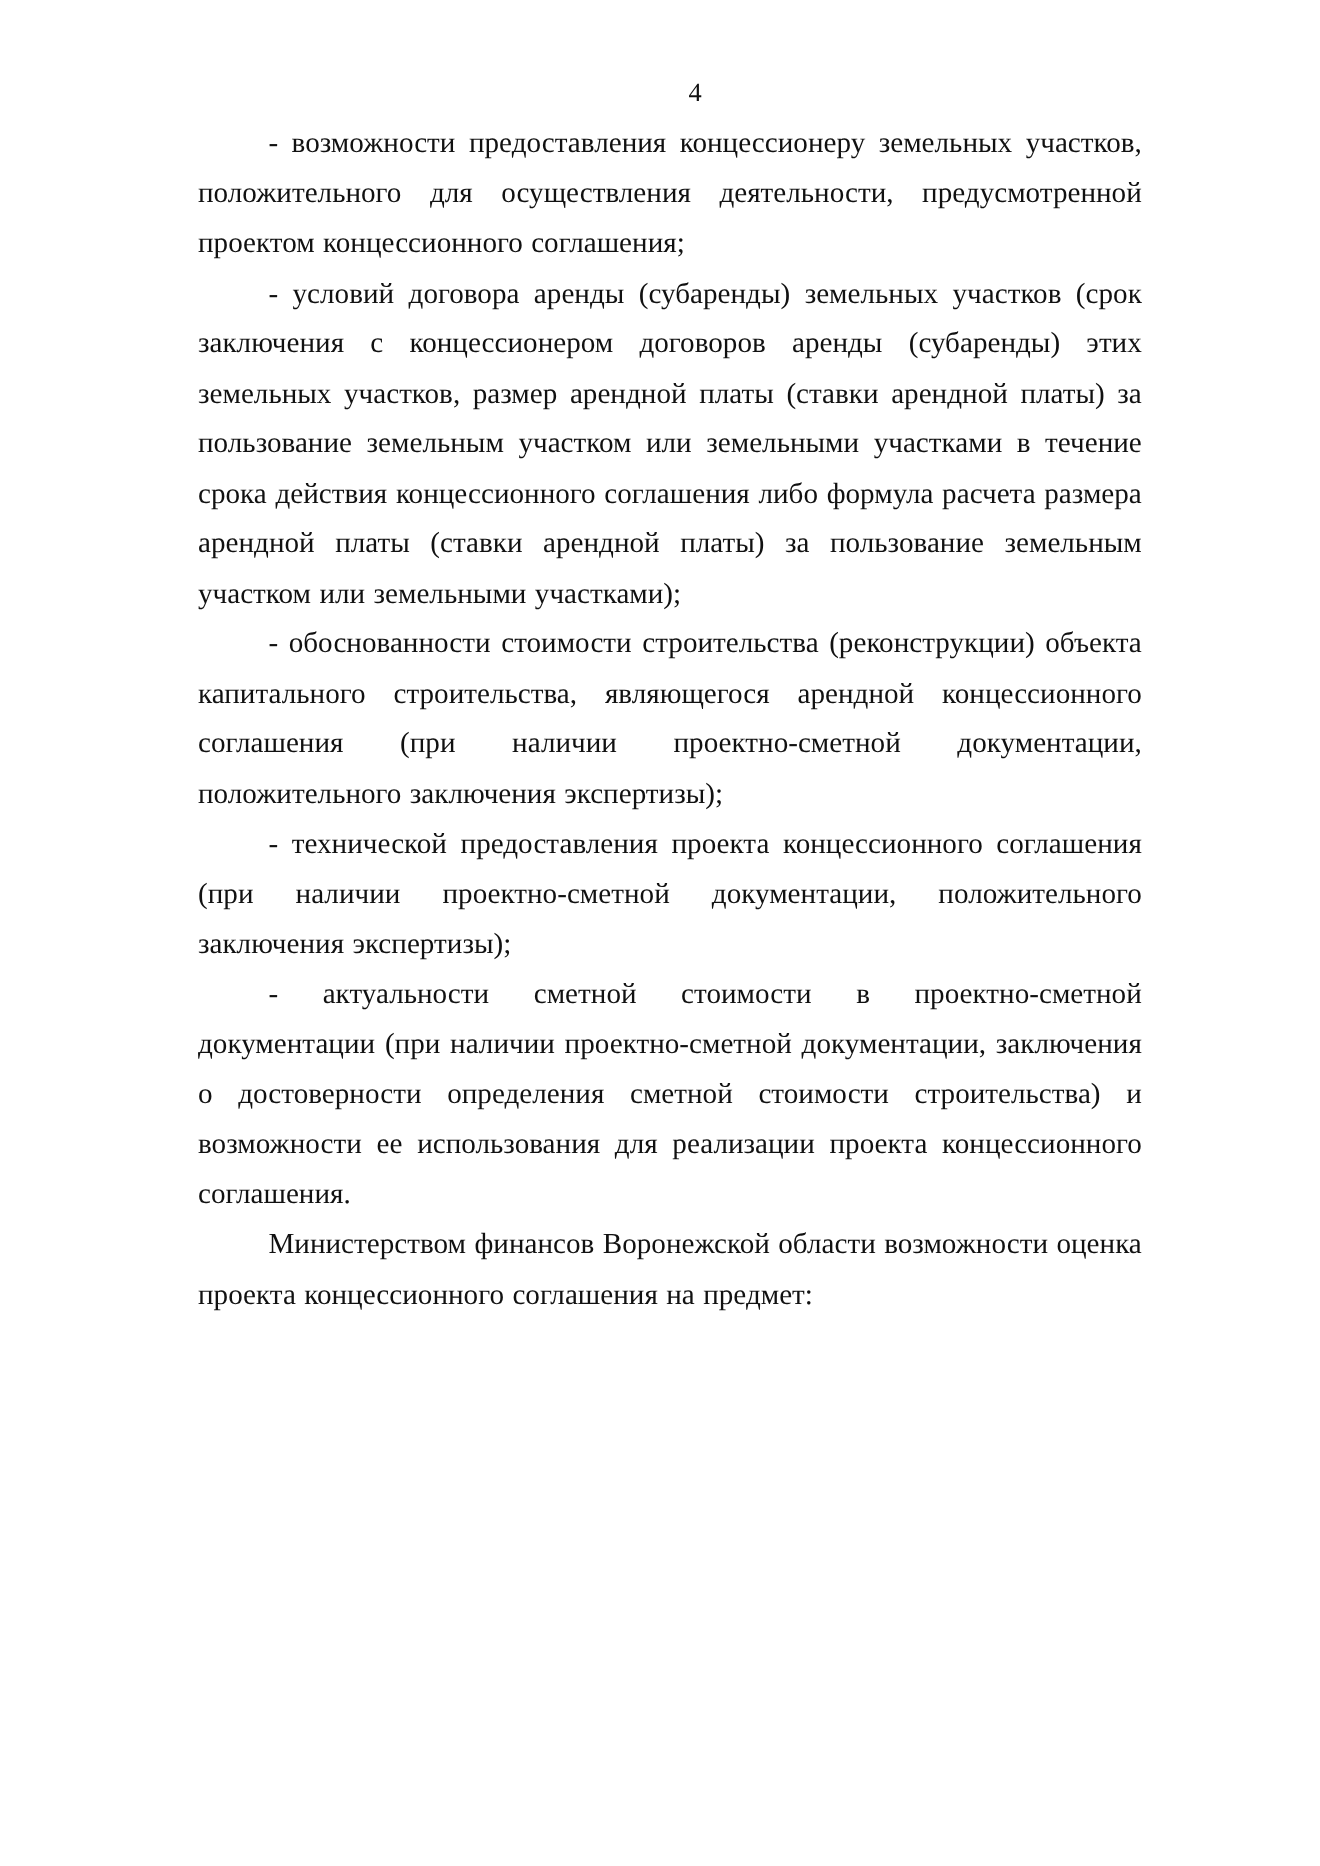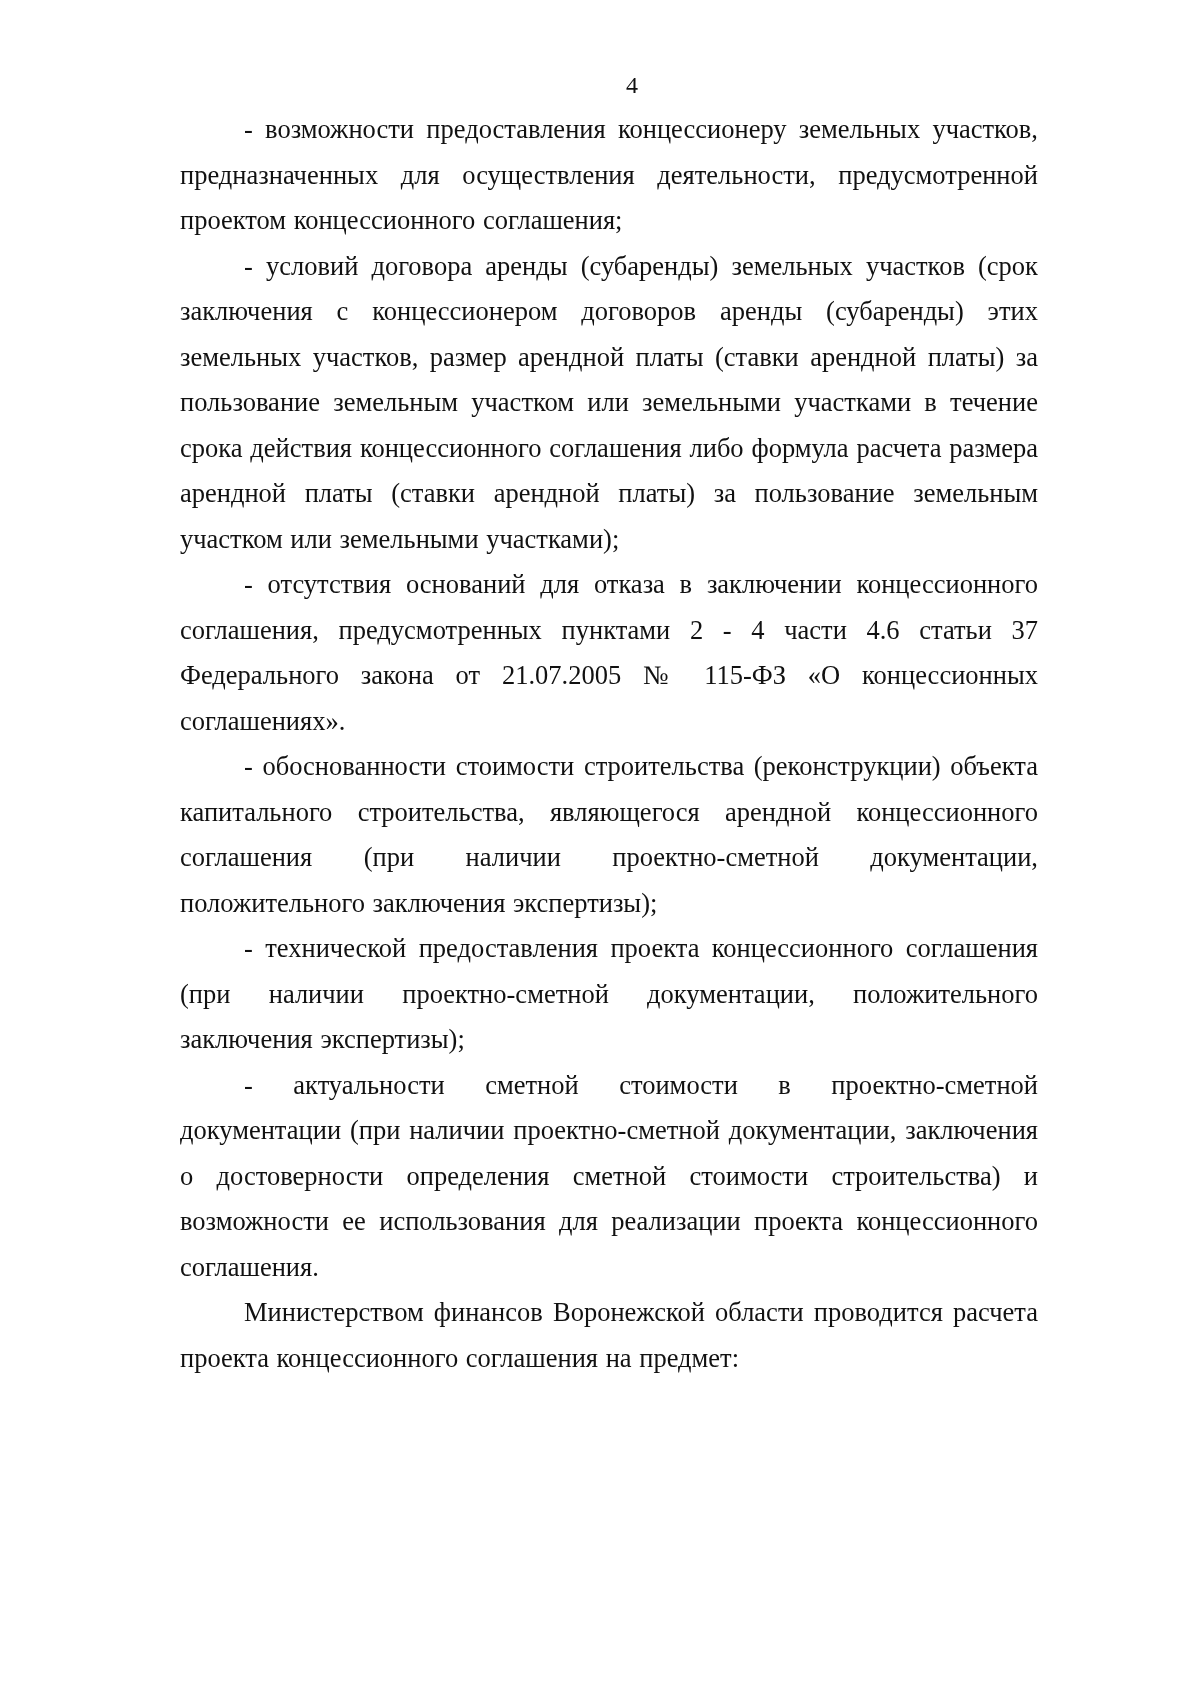--- a/index.html
+++ b/index.html
@@ -21,20 +21,19 @@
     text-align: justify; text-align-last: left;
     text-indent: 64px; word-spacing: 1px;
   }
 </style>
 </head>
 <body>
 
 <div class="page-number">4</div>
 
 <div class="content">
-  <p class="para">- возможности предоставления концессионеру земельных участков, предназначенных для осуществления деятельности, предусмотренной проектом концессионного соглашения;</p>
+  <p class="para">- возможности предоставления концессионеру земельных участков, положительного для осуществления деятельности, предусмотренной проектом концессионного соглашения;</p>
   <p class="para">- условий договора аренды (субаренды) земельных участков (срок заключения с концессионером договоров аренды (субаренды) этих земельных участков, размер арендной платы (ставки арендной платы) за пользование земельным участком или земельными участками в течение срока действия концессионного соглашения либо формула расчета размера арендной платы (ставки арендной платы) за пользование земельным участком или земельными участками);</p>
-  <p class="para">- отсутствия оснований для отказа в заключении концессионного соглашения, предусмотренных пунктами 2 - 4 части 4.6 статьи 37 Федерального закона от 21.07.2005 № 115-ФЗ «О концессионных соглашениях».</p>
   <p class="para">- обоснованности стоимости строительства (реконструкции) объекта капитального строительства, являющегося арендной концессионного соглашения (при наличии проектно-сметной документации, положительного заключения экспертизы);</p>
   <p class="para">- технической предоставления проекта концессионного соглашения (при наличии проектно-сметной документации, положительного заключения экспертизы);</p>
   <p class="para">- актуальности сметной стоимости в проектно-сметной документации (при наличии проектно-сметной документации, заключения о достоверности определения сметной стоимости строительства) и возможности ее использования для реализации проекта концессионного соглашения.</p>
-  <p class="para">Министерством финансов Воронежской области проводится расчета проекта концессионного соглашения на предмет:</p>
+  <p class="para">Министерством финансов Воронежской области возможности оценка проекта концессионного соглашения на предмет:</p>
 </div>
 
 </body></html>

